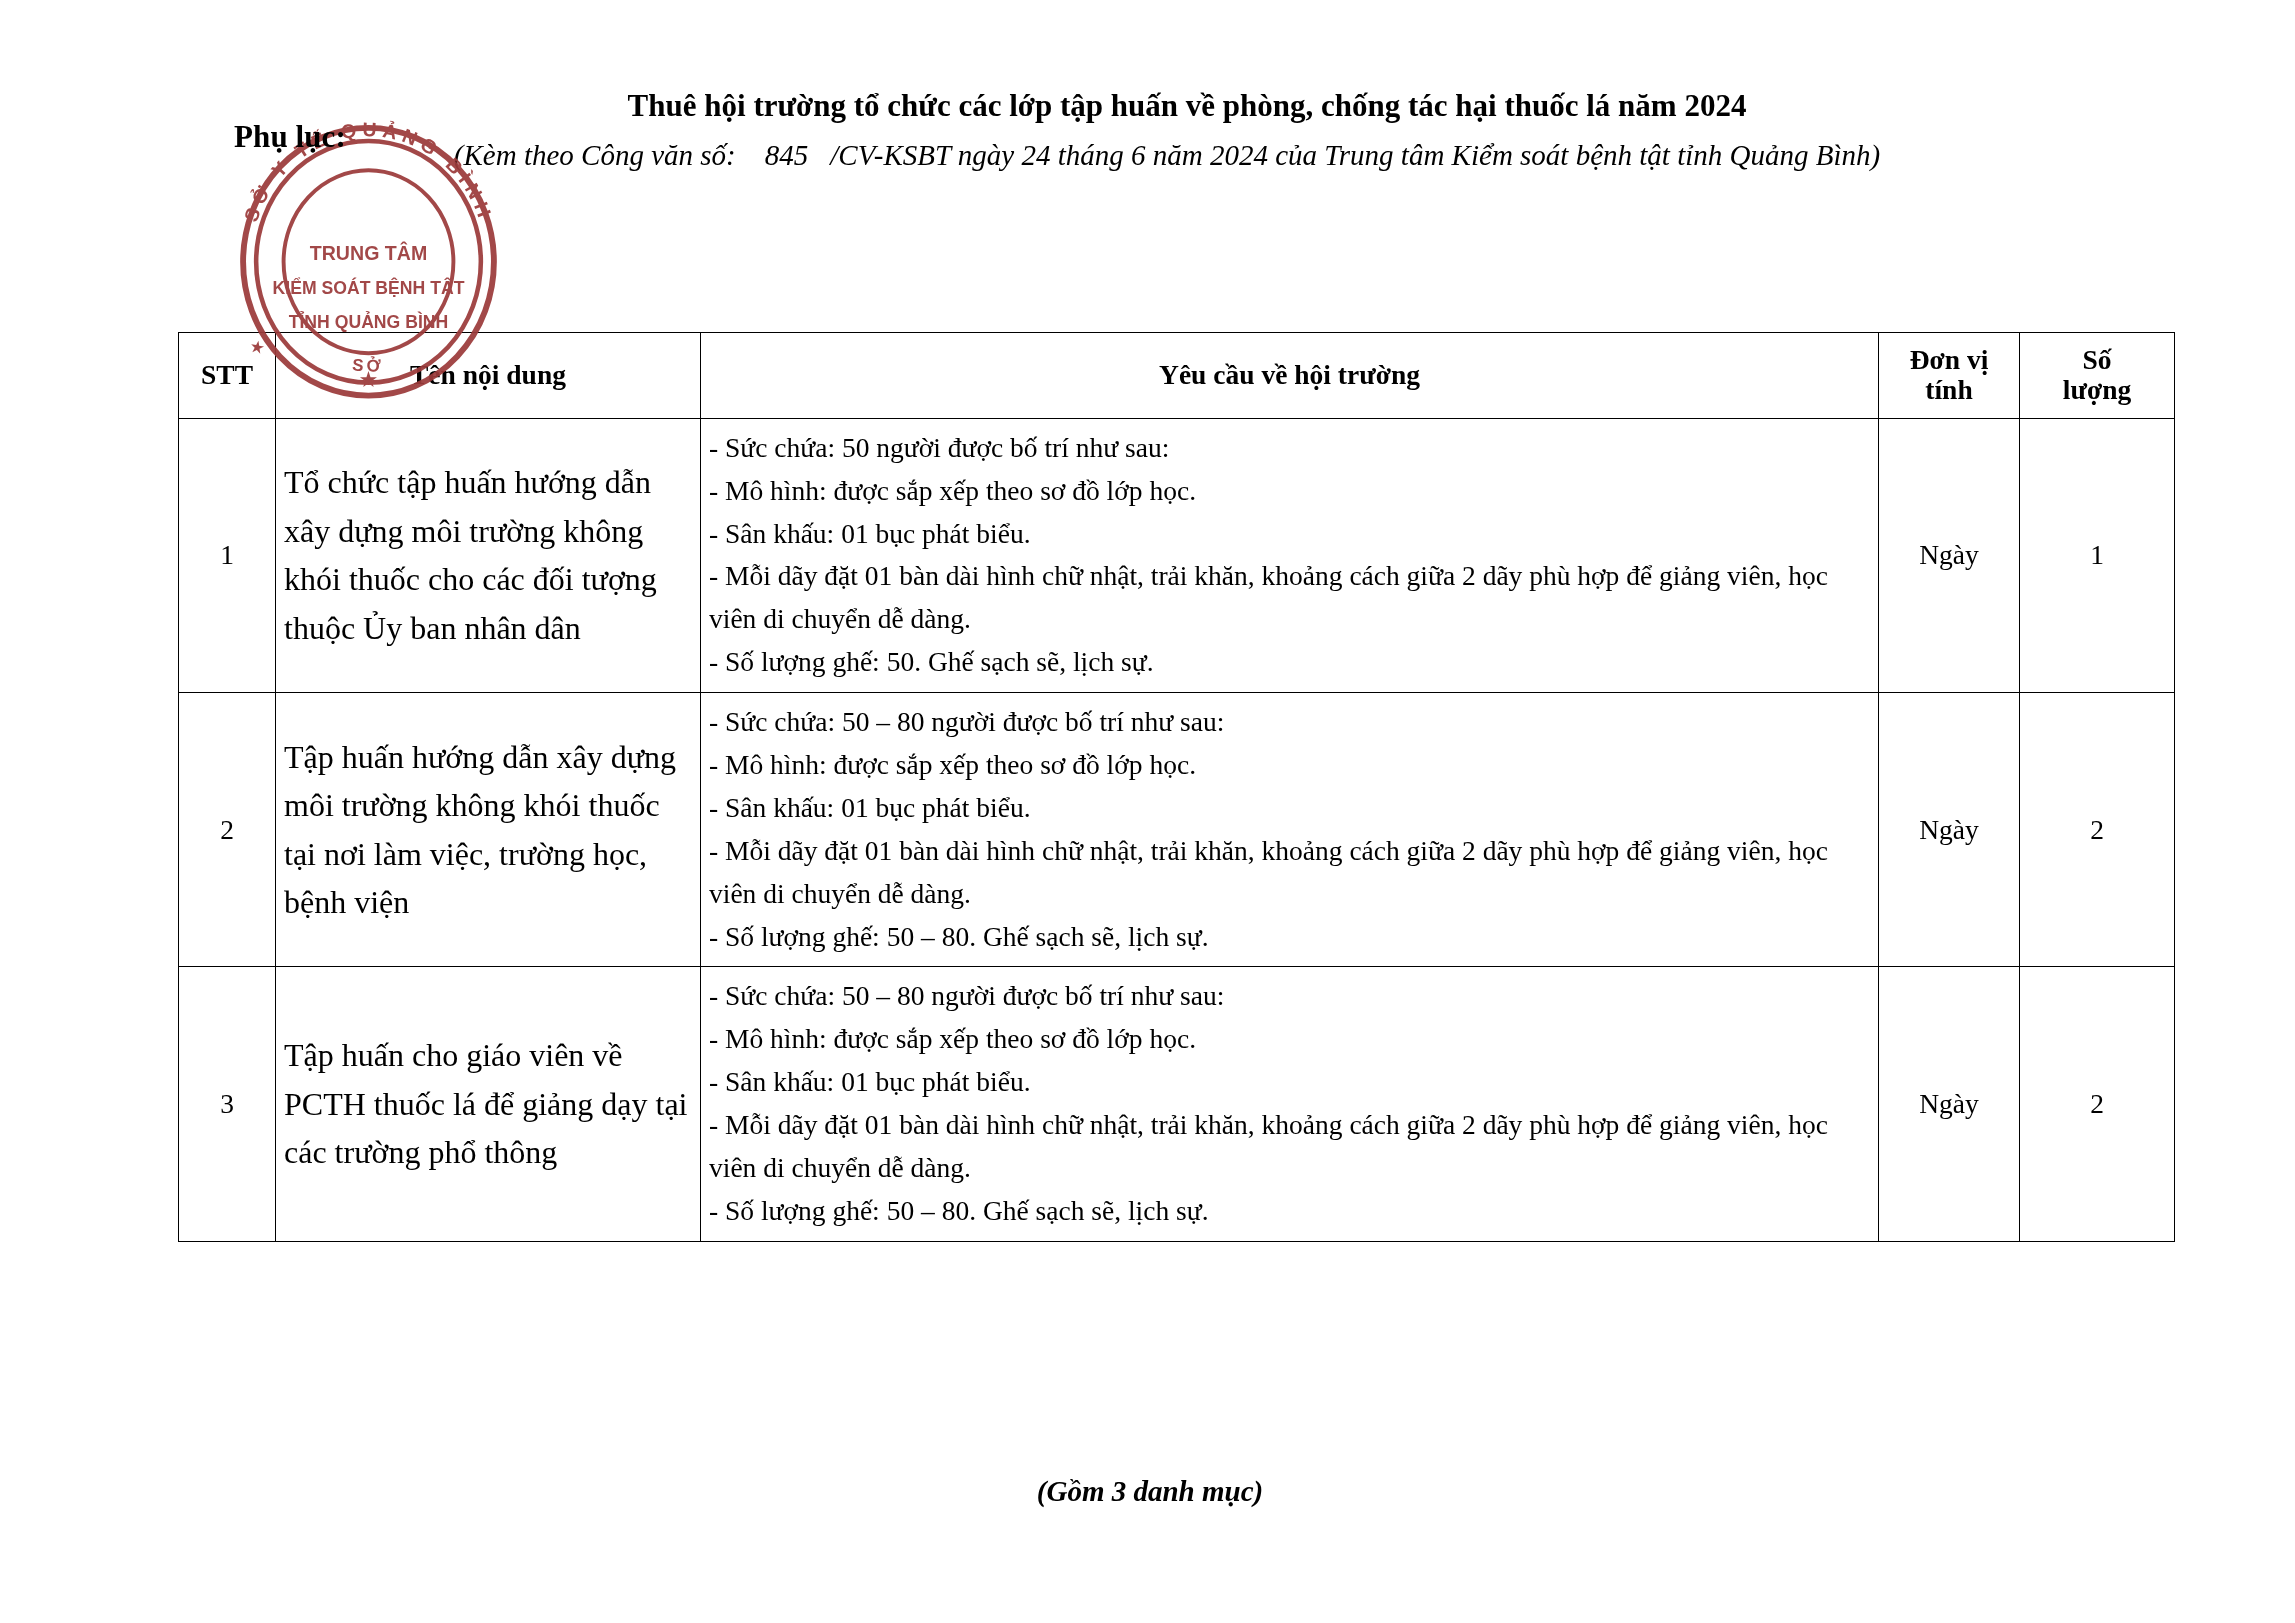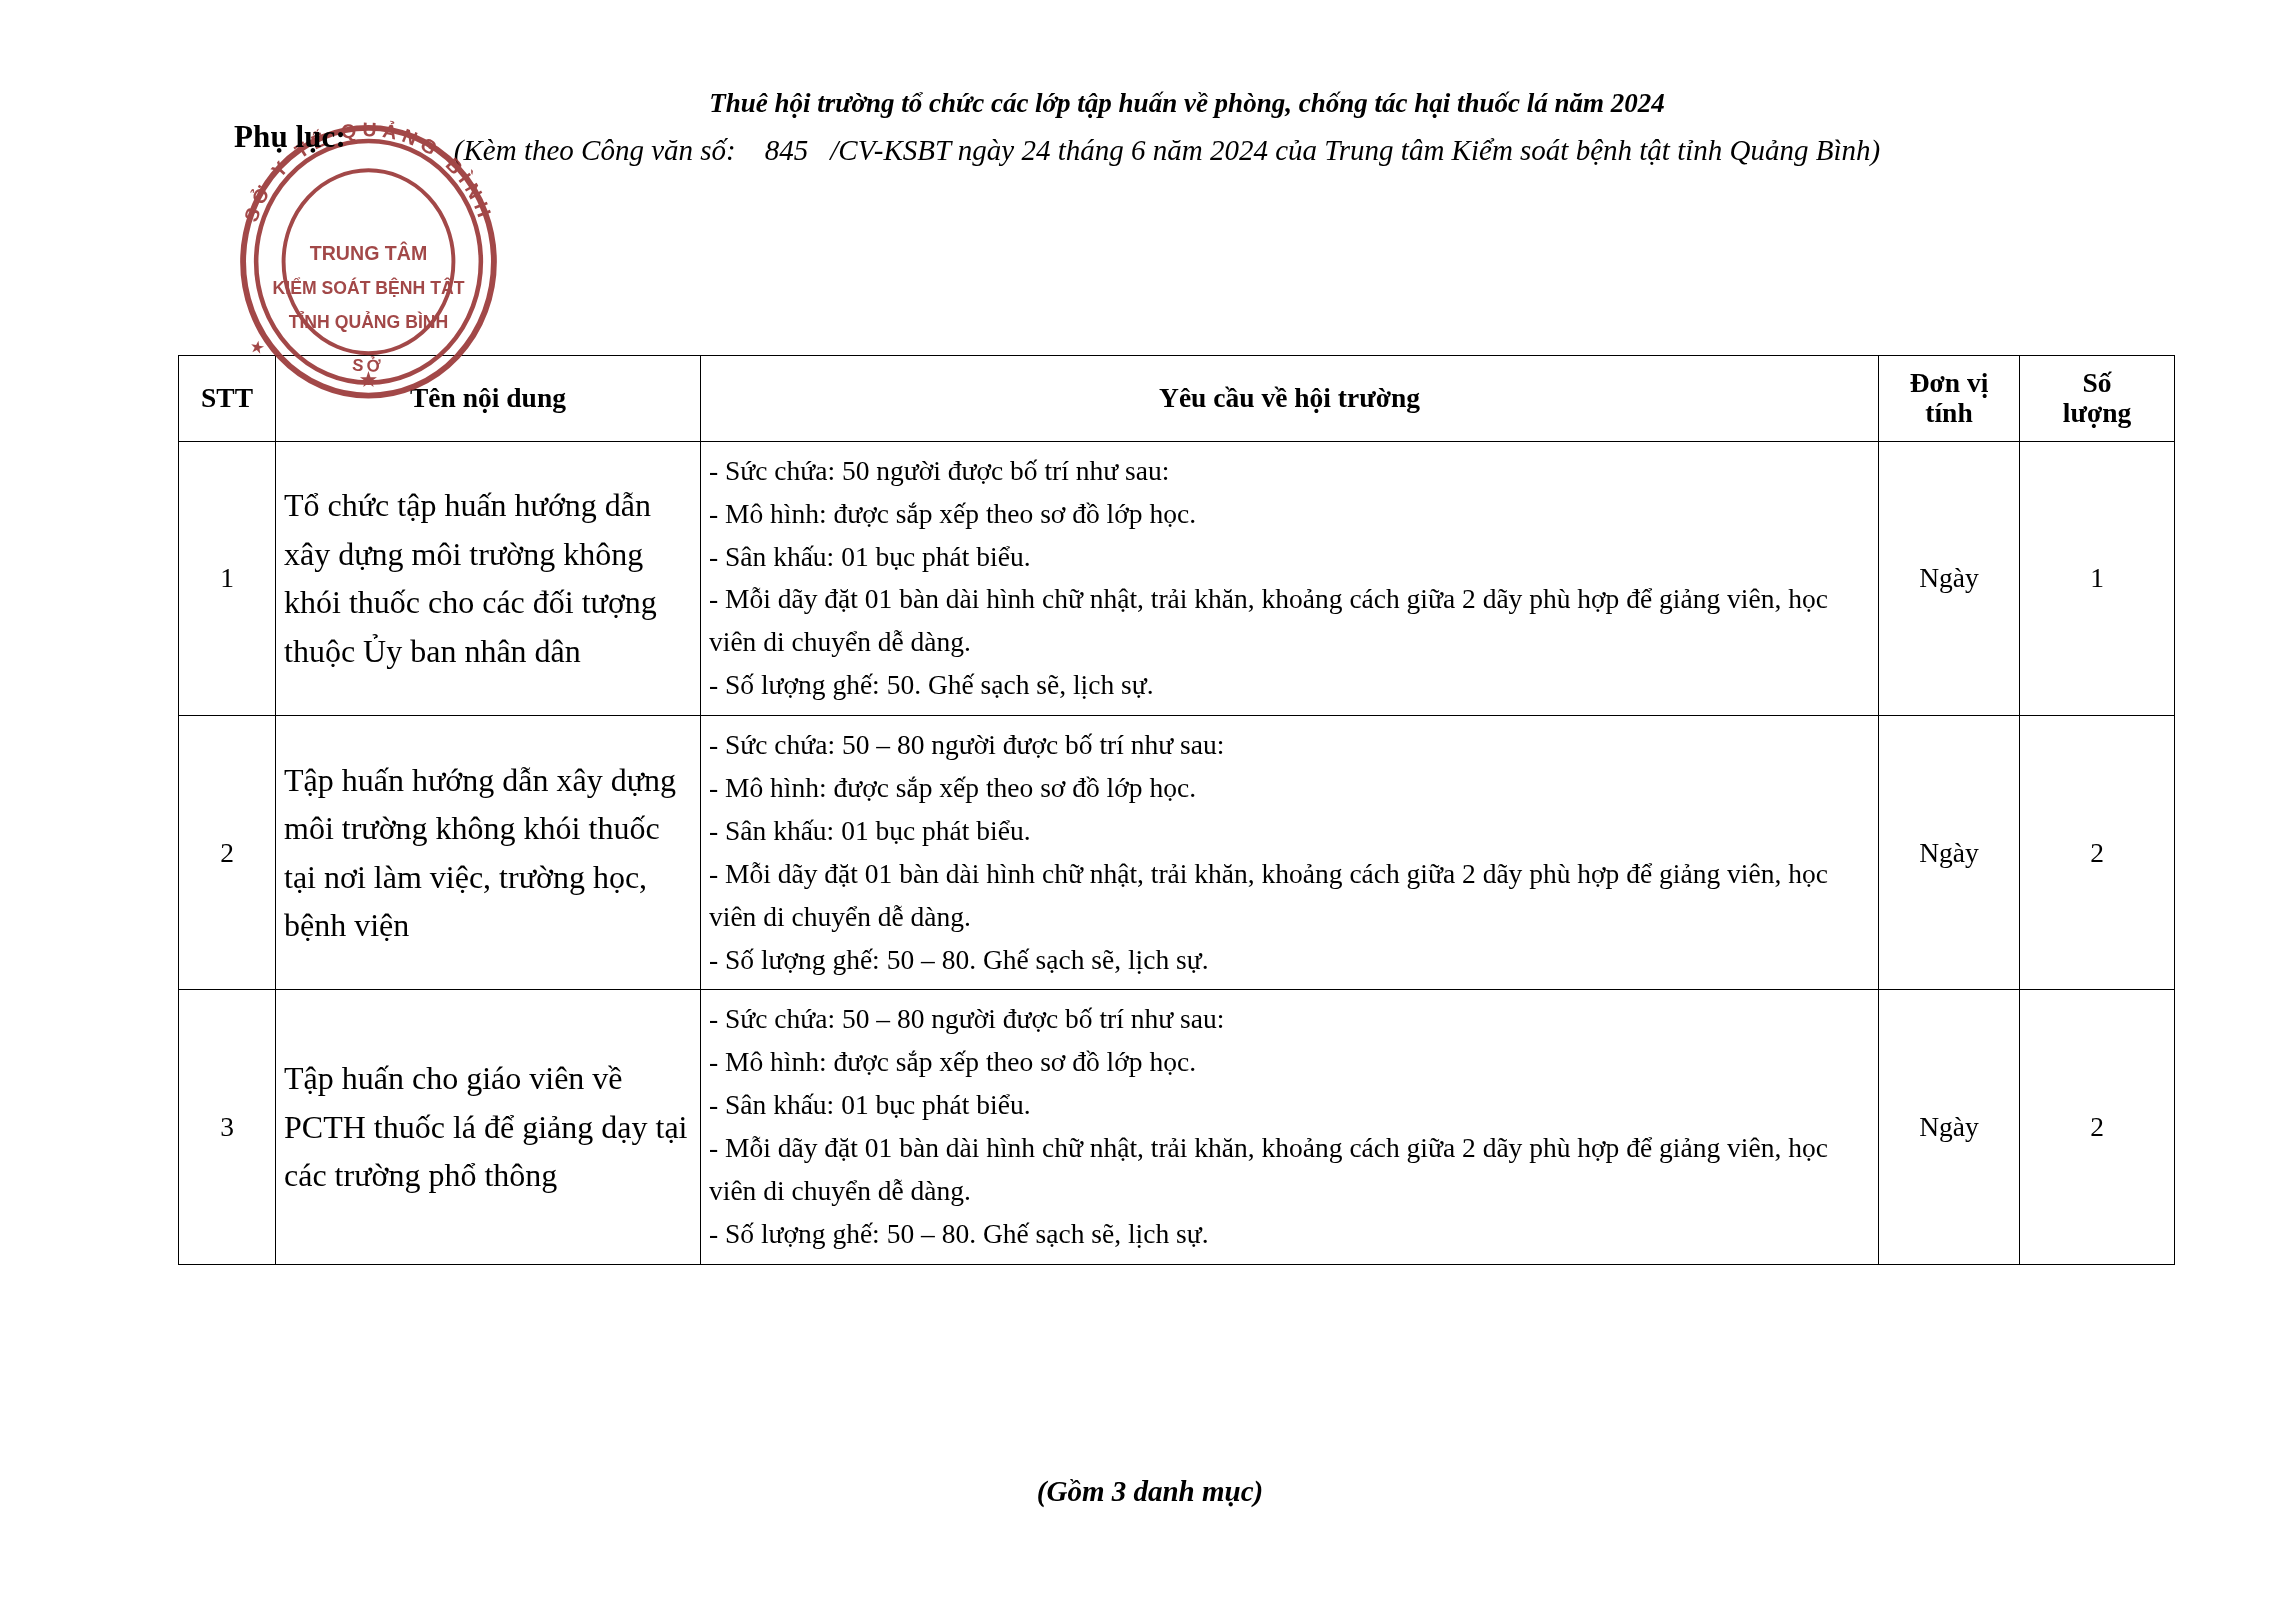--- a/index.html
+++ b/index.html
@@ -37,25 +37,24 @@
     font-size: 31px;
     font-weight: bold;
     letter-spacing: 0.1px;
     z-index: 4;
   }
   .title-block {
     text-align: center;
     padding: 0 196px 0 275px;
   }
   .title-line {
-    font-size: 27px;
+    font-size: 31px;
     font-weight: bold;
     line-height: 1.22;
     white-space: nowrap;
-    font-style: italic;
   }
   .title-line.two {
     margin-top: 3.9px;
   }
   .subtitle-line {
     margin-top: 14.4px;
     font-size: 29px;
     font-style: italic;
     white-space: nowrap;
     text-align: center;
@@ -63,21 +62,20 @@
   }
   .subtitle-line .gap-s { display:inline-block; width: 22px; }
   .subtitle-line .gap-m { display:inline-block; width: 29px; }
 
   
   .tbl-wrap {
     position: absolute;
     left: 178px;
     top: 332px;
     width: 1900px;
-    margin-top: 23px;
   }
   table.main {
     border-collapse: collapse;
     width: 100%;
     table-layout: fixed;
   }
   table.main th, table.main td {
     border: 1.3px solid #000;
     vertical-align: middle;
     padding: 8px;

